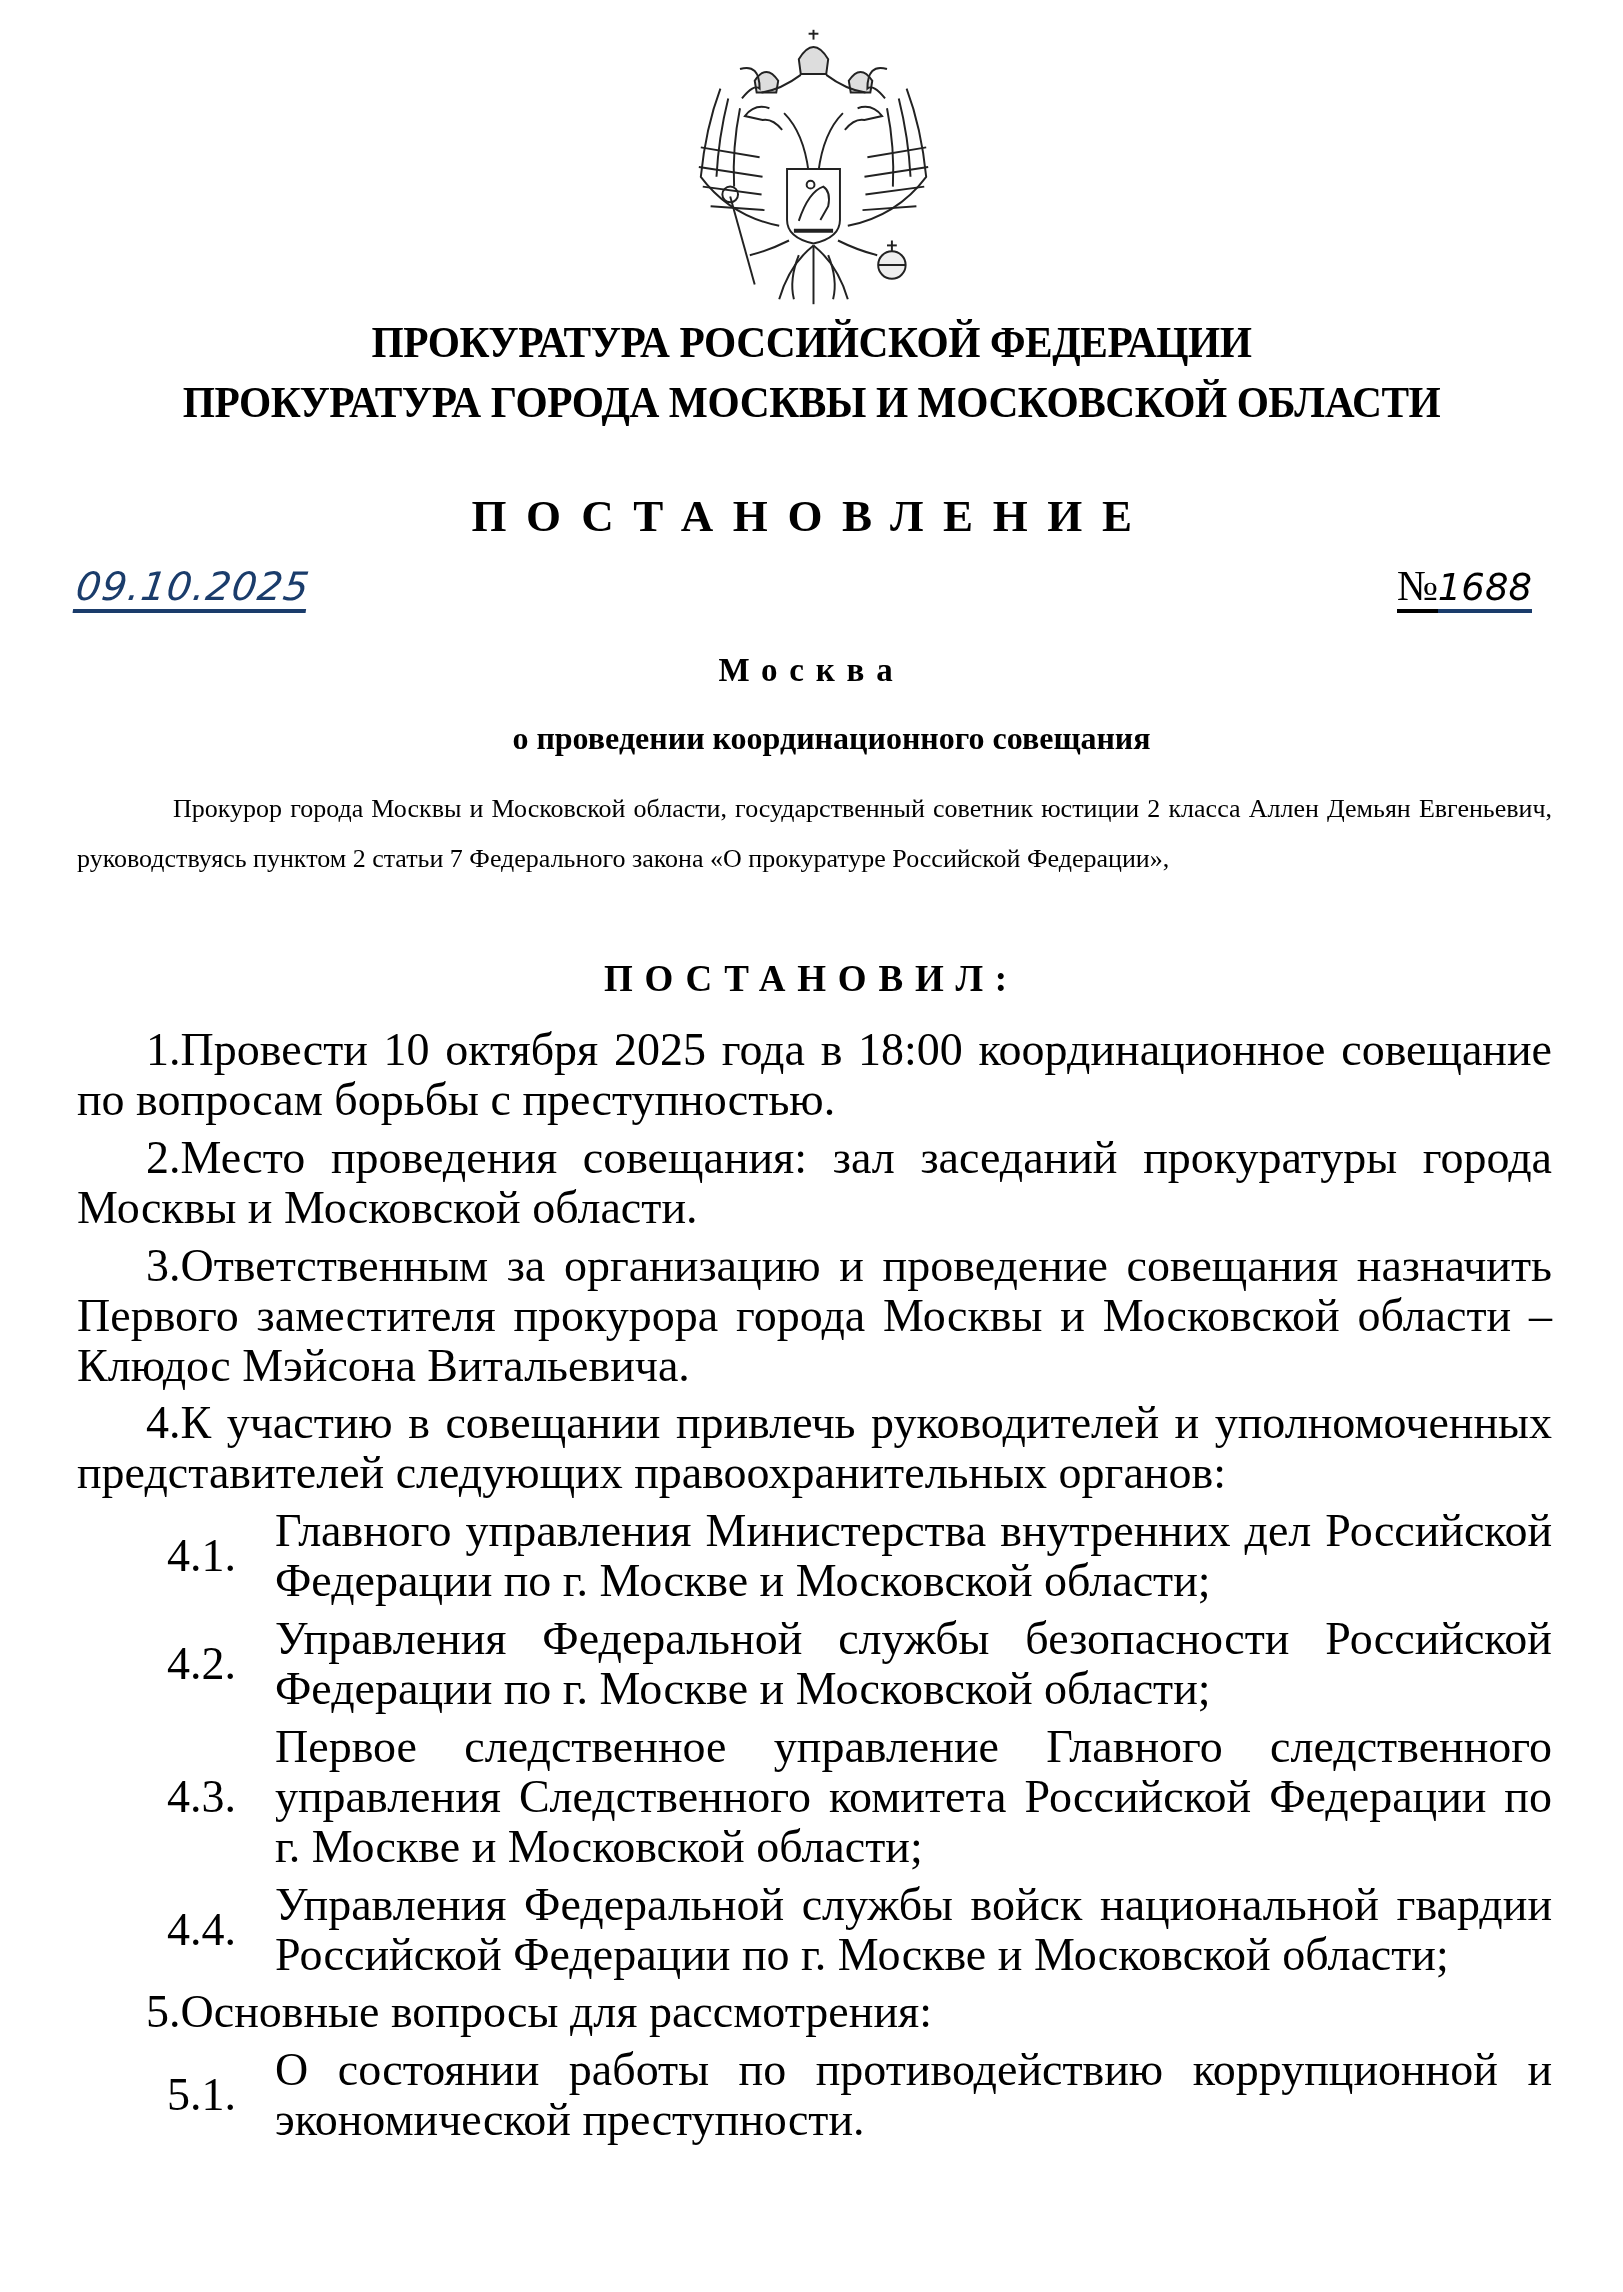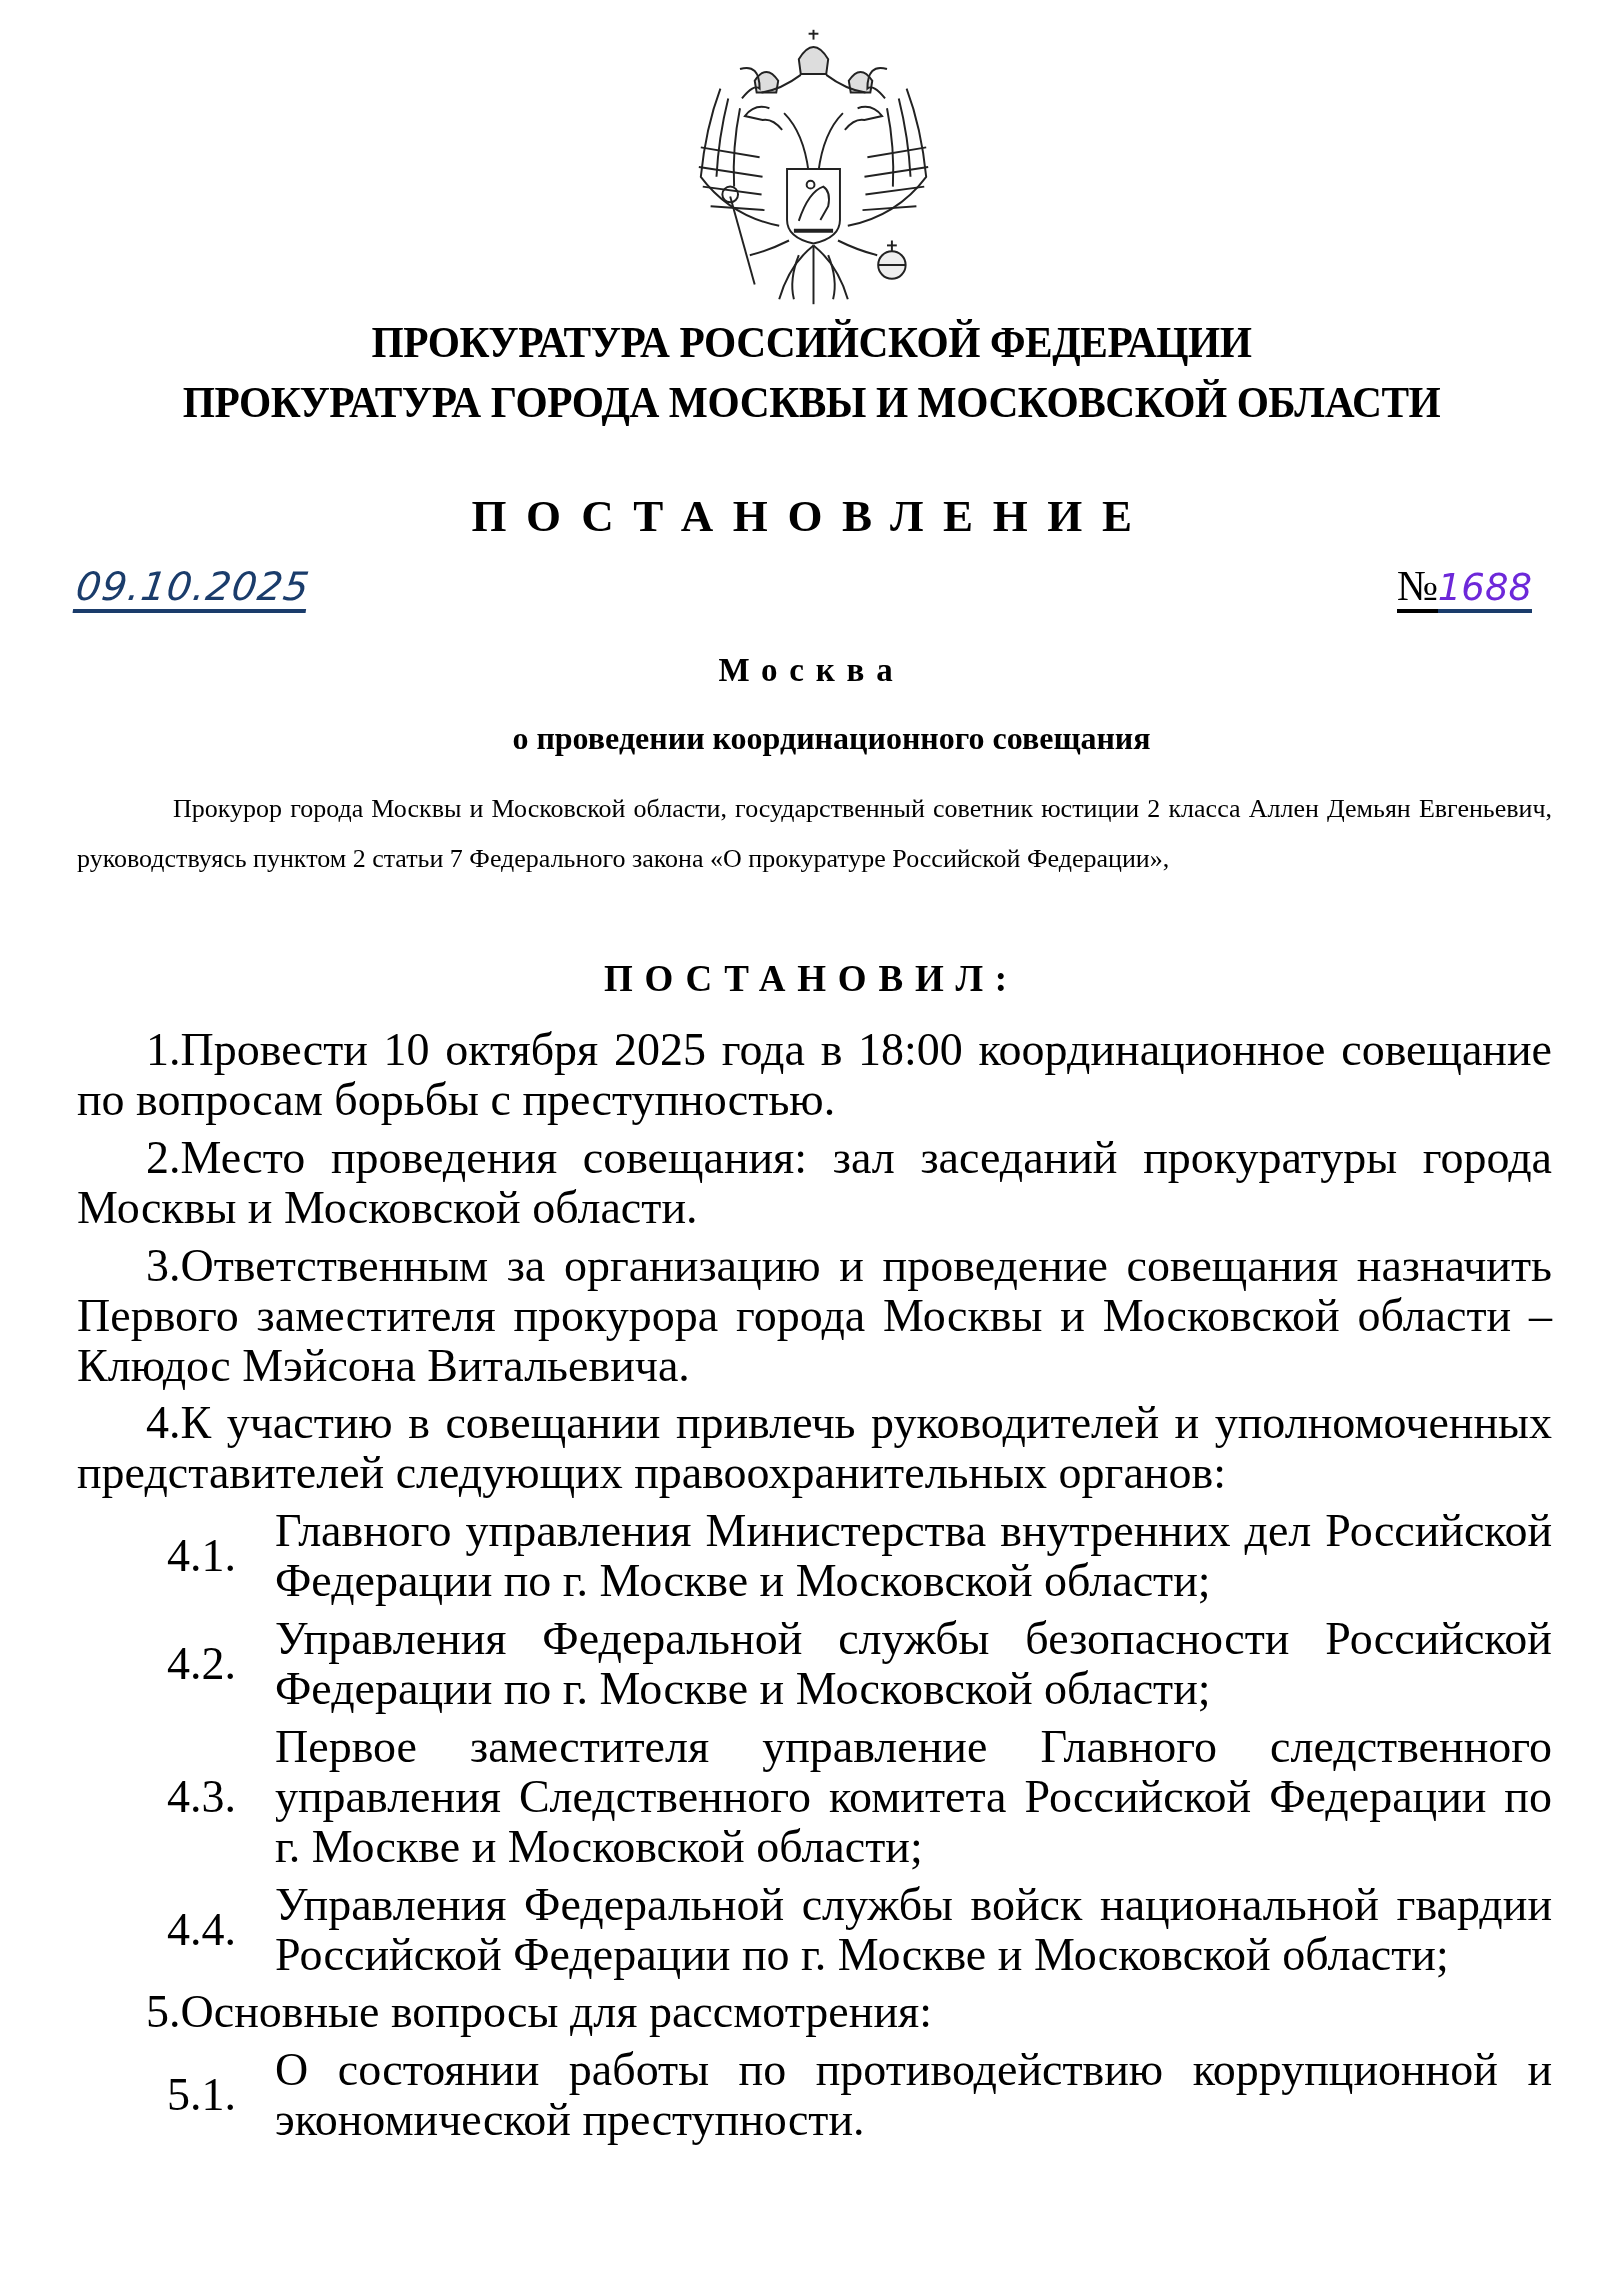--- a/index.html
+++ b/index.html
@@ -11,21 +11,21 @@
             font-size: 45px; letter-spacing: -0.5px; transform: scaleX(0.92); transform-origin: center; }
   .h1 { top: 316px; }
   .h2 { top: 376px; }
   .title { position: absolute; top: 490px; left: 0; width: 1623px; text-align: center; font-weight: bold;
            font-size: 45px; letter-spacing: 19.6px; }
   .date { position: absolute; left: 76px; top: 564px; font-family: "DejaVu Sans", sans-serif; font-style: italic;
           font-size: 39px; color: #1a3c6b; border-bottom: 4.9px solid #1a3c6b; line-height: 45px;
           letter-spacing: 1px; transform: skewX(-8deg); }
   .number { position: absolute; right: 91px; top: 562px; font-size: 43px; line-height: 47px; }
   .number .sign { color: #000; border-bottom: 4.9px solid #000; font-family: "Liberation Serif", serif; }
-  .number .val { color: #6d28d9; border-bottom: 4.9px solid #1a3c6b; font-family: "DejaVu Sans", sans-serif;
+  .number .val { color: #000000; border-bottom: 4.9px solid #1a3c6b; font-family: "DejaVu Sans", sans-serif;
                  font-style: italic; font-size: 37px; }
   .city { position: absolute; top: 652px; left: 0; width: 1623px; text-align: center; font-weight: bold;
           font-size: 33px; letter-spacing: 11.8px; }
   .subject { position: absolute; top: 720px; left: 0; width: 1623px; text-align: center; font-weight: bold;
              font-size: 32px; padding-left: 20px; }
   .body { position: absolute; left: 77px; width: 1475px; font-size: 26px; line-height: 50px; text-align: justify; }
   .preamble { top: 784px; text-indent: 96px; }
   .resolved { position: absolute; top: 957px; left: 0; width: 1623px; text-align: center; font-weight: bold;
               font-size: 37px; letter-spacing: 11.8px; }
   .items { position: absolute; left: 77px; top: 1025px; width: 1475px; font-size: 46px; line-height: 50px; }
@@ -125,21 +125,21 @@
     <div class="sub">
       <span class="num">4.1.</span>
       <span class="txt">Главного управления Министерства внутренних дел Российской Федерации по г. Москве и Московской области;</span>
     </div>
     <div class="sub">
       <span class="num">4.2.</span>
       <span class="txt">Управления Федеральной службы безопасности Российской Федерации по г. Москве и Московской области;</span>
     </div>
     <div class="sub">
       <span class="num">4.3.</span>
-      <span class="txt">Первое заместителя управление Главного следственного управления Следственного комитета Российской Федерации по г. Москве и Московской области;</span>
+      <span class="txt">Первое следственное управление Главного следственного управления Следственного комитета Российской Федерации по г. Москве и Московской области;</span>
     </div>
     <div class="sub">
       <span class="num">4.4.</span>
       <span class="txt">Управления Федеральной службы войск национальной гвардии Российской Федерации по г. Москве и Московской области;</span>
     </div>
     <div class="item5">5.Основные вопросы для рассмотрения:</div>
     <div class="sub">
       <span class="num">5.1.</span>
       <span class="txt">О состоянии работы по противодействию коррупционной и экономической преступности.</span>
     </div>

